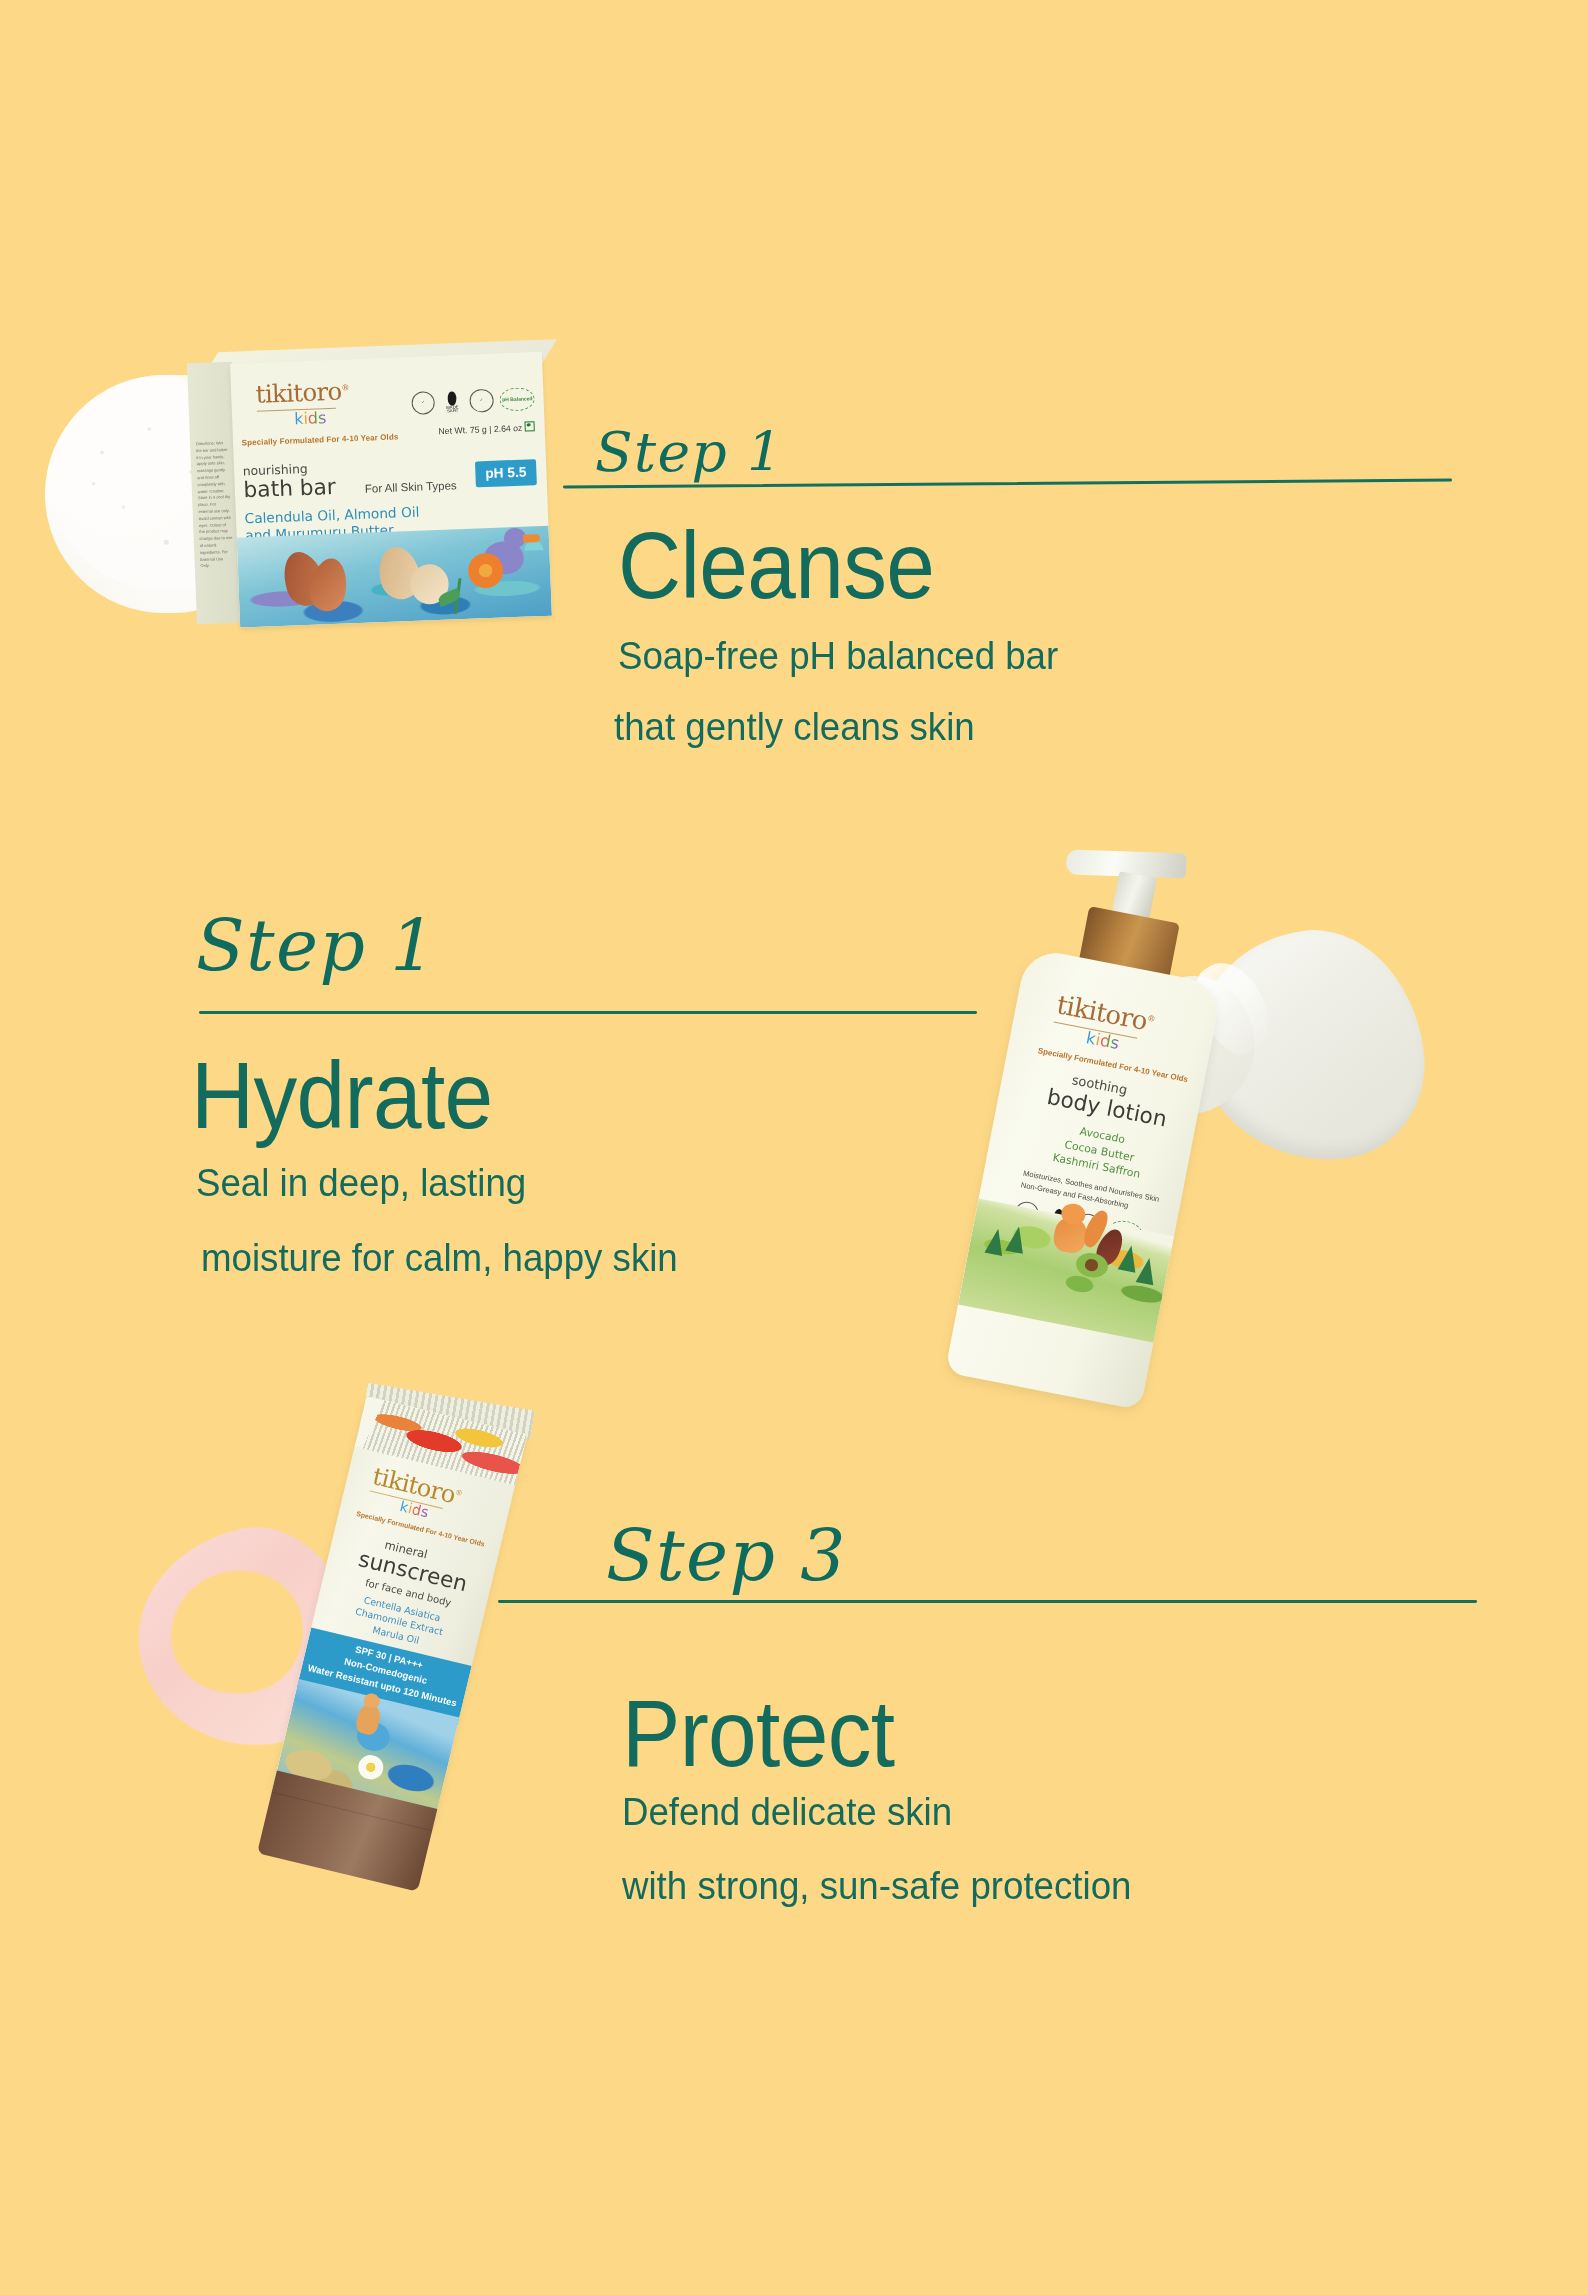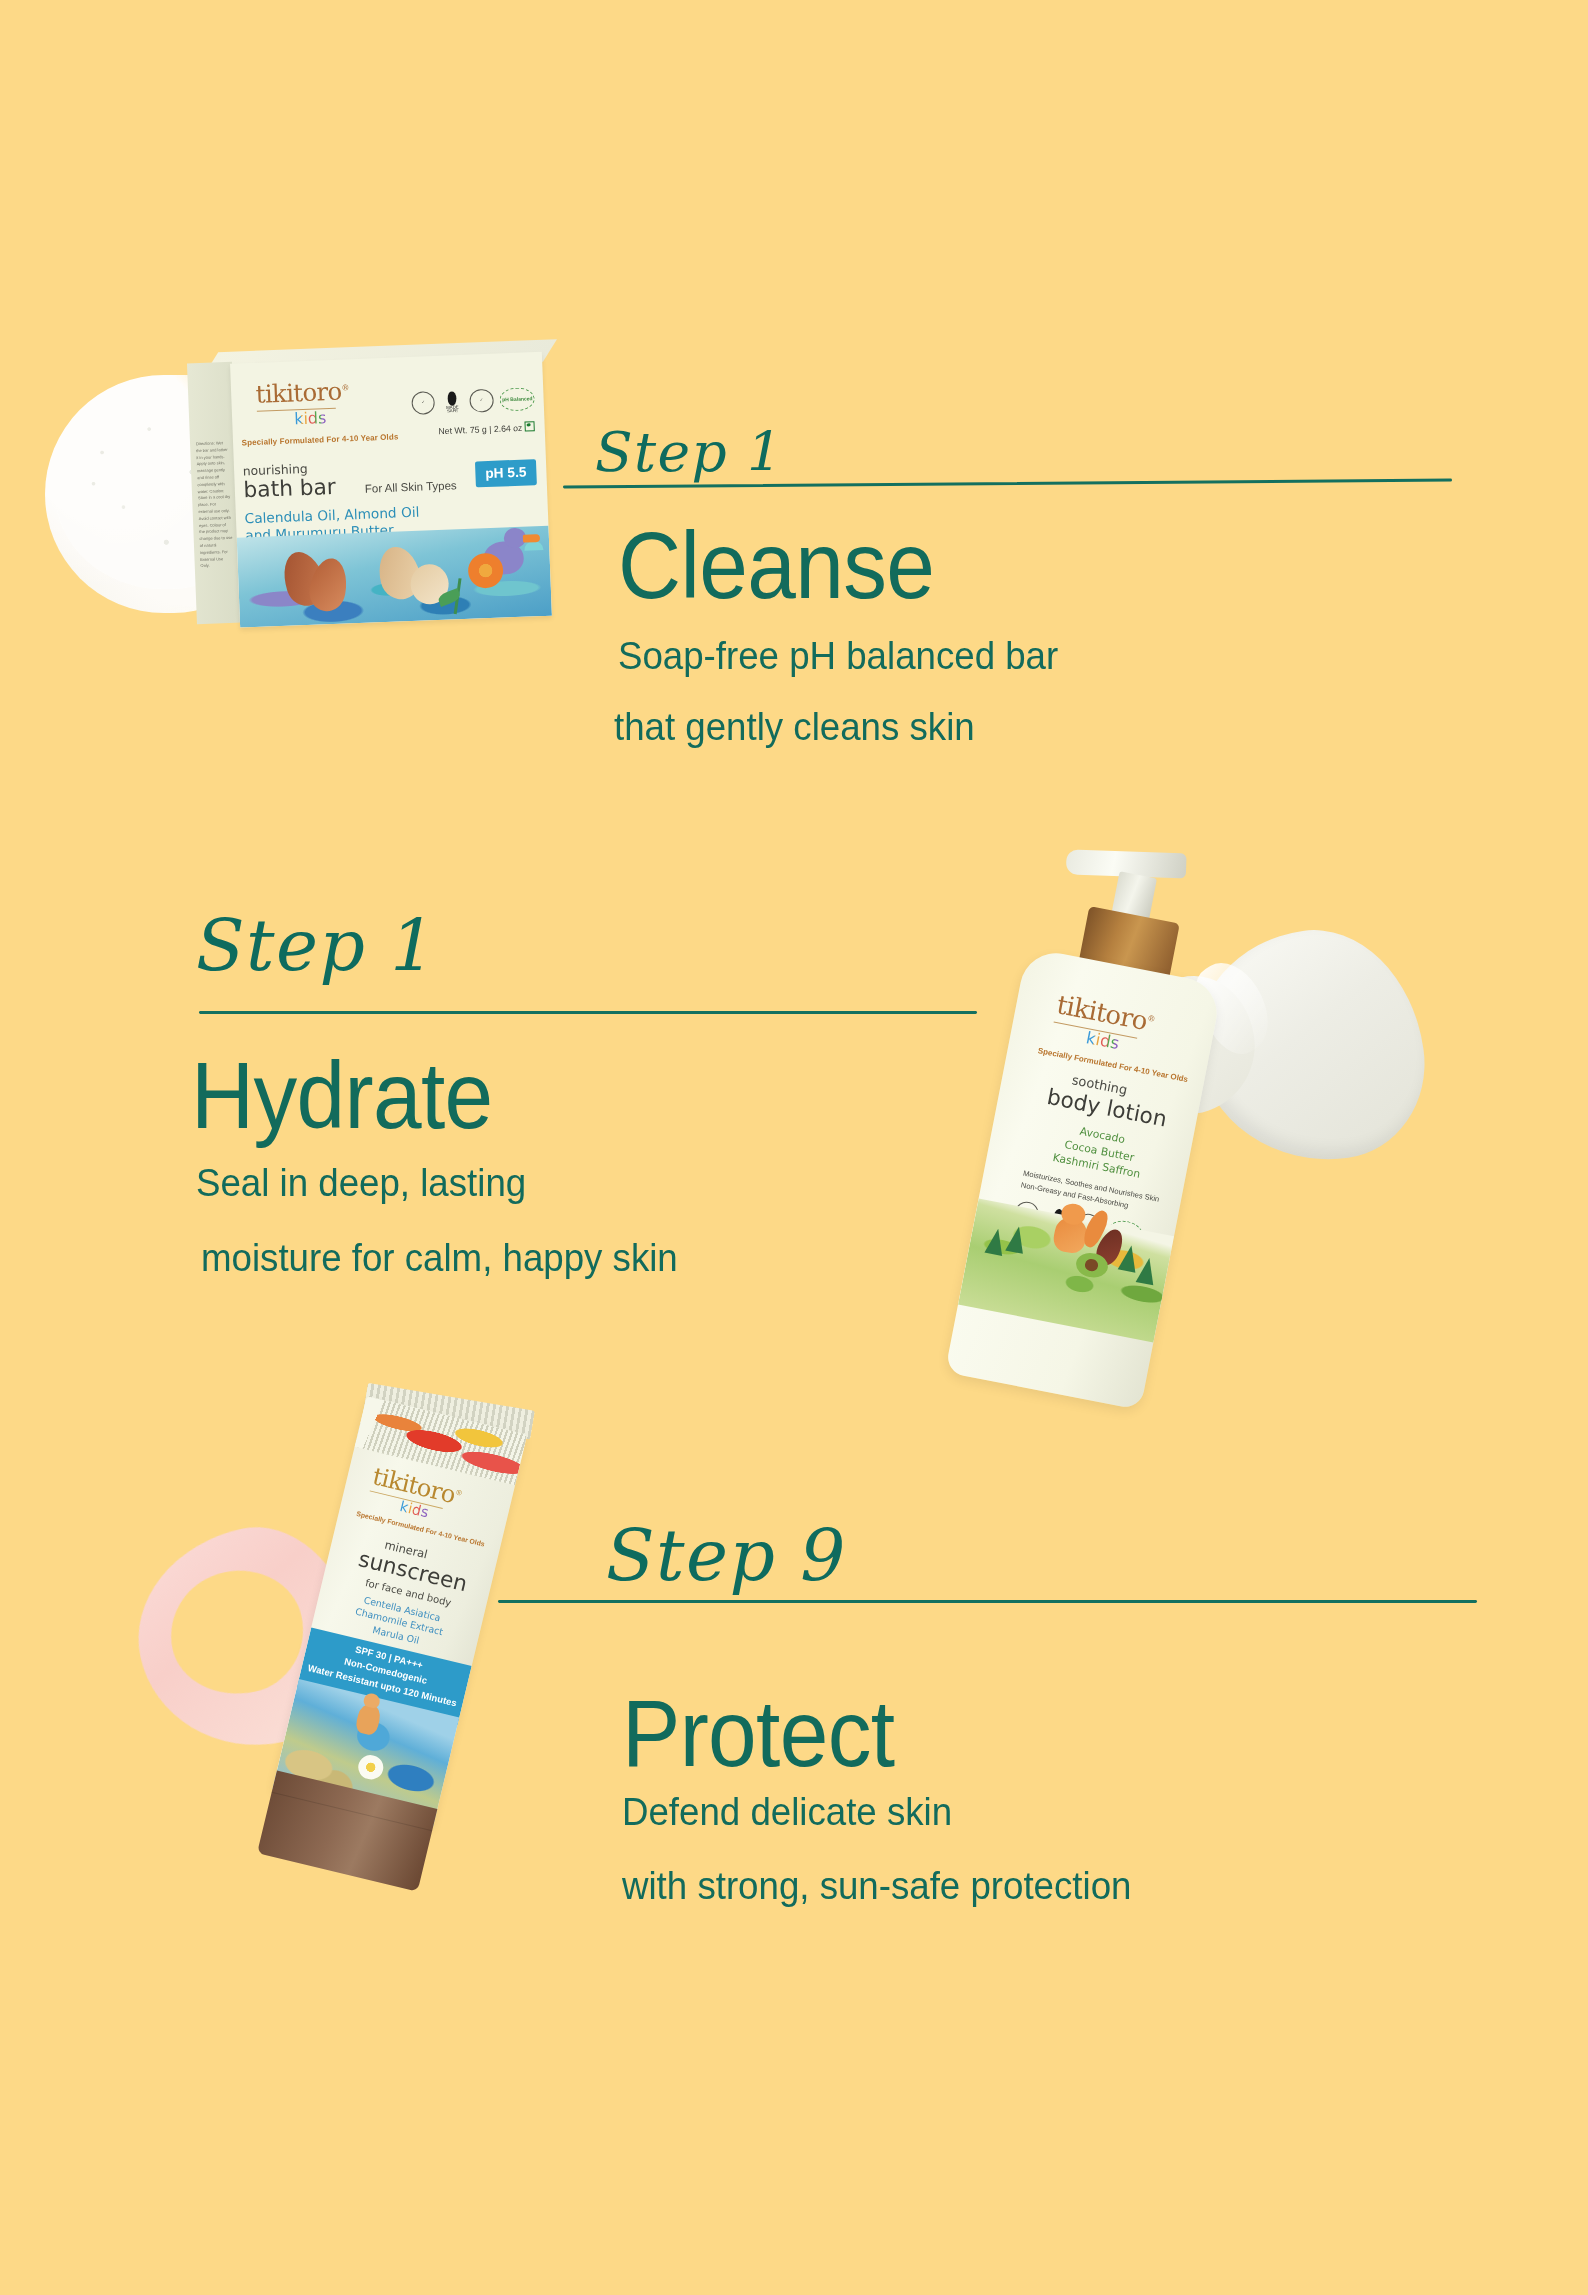--- a/index.html
+++ b/index.html
@@ -462,21 +462,21 @@
         </div>
         <div class="tb-net">Net Vol.   75 ml   |   2.5 fl oz</div>
         <div class="tb-art">
           <div class="tb-roo"></div>
           <div class="tb-daisy"></div>
         </div>
       </div>
       <div class="tb-cap"></div>
     </div>
 
-    <div class="script" style="position:absolute;left:606px;top:1514px;font-size:71px;">Step 9</div>
+    <div class="script" style="position:absolute;left:606px;top:1514px;font-size:71px;">Step 3</div>
     <div class="rule" style="left:498px;top:1600px;width:979px;"></div>
     <div class="bigtitle" style="position:absolute;left:622px;top:1679px;font-size:95px;">Protect</div>
     <div class="sub" style="position:absolute;left:622px;top:1790px;font-size:39px;">Defend delicate skin</div>
     <div class="sub" style="position:absolute;left:622px;top:1864px;font-size:39px;">with strong, sun-safe protection</div>
   </div>
 
 </div>
 
 
 </body></html>

